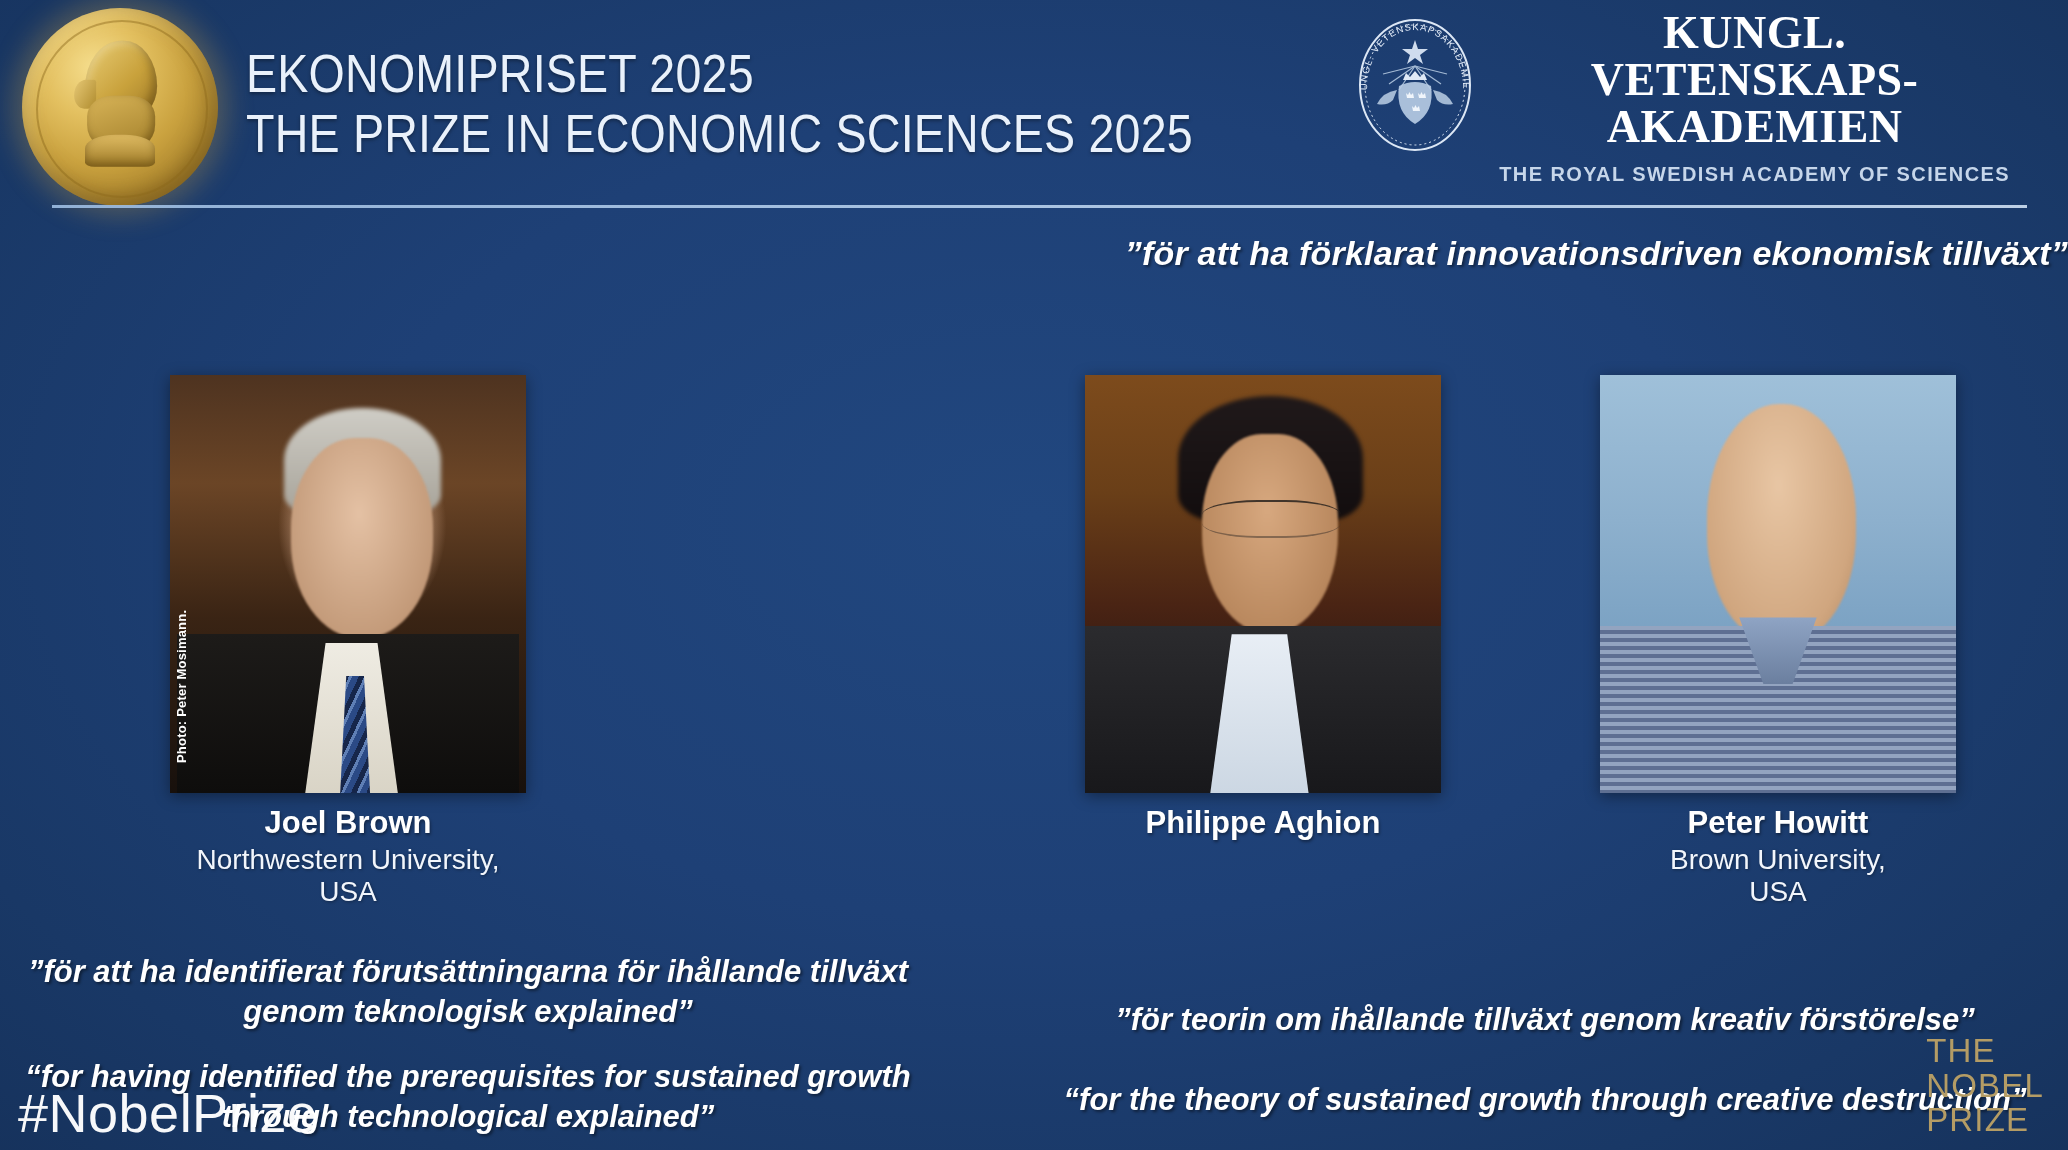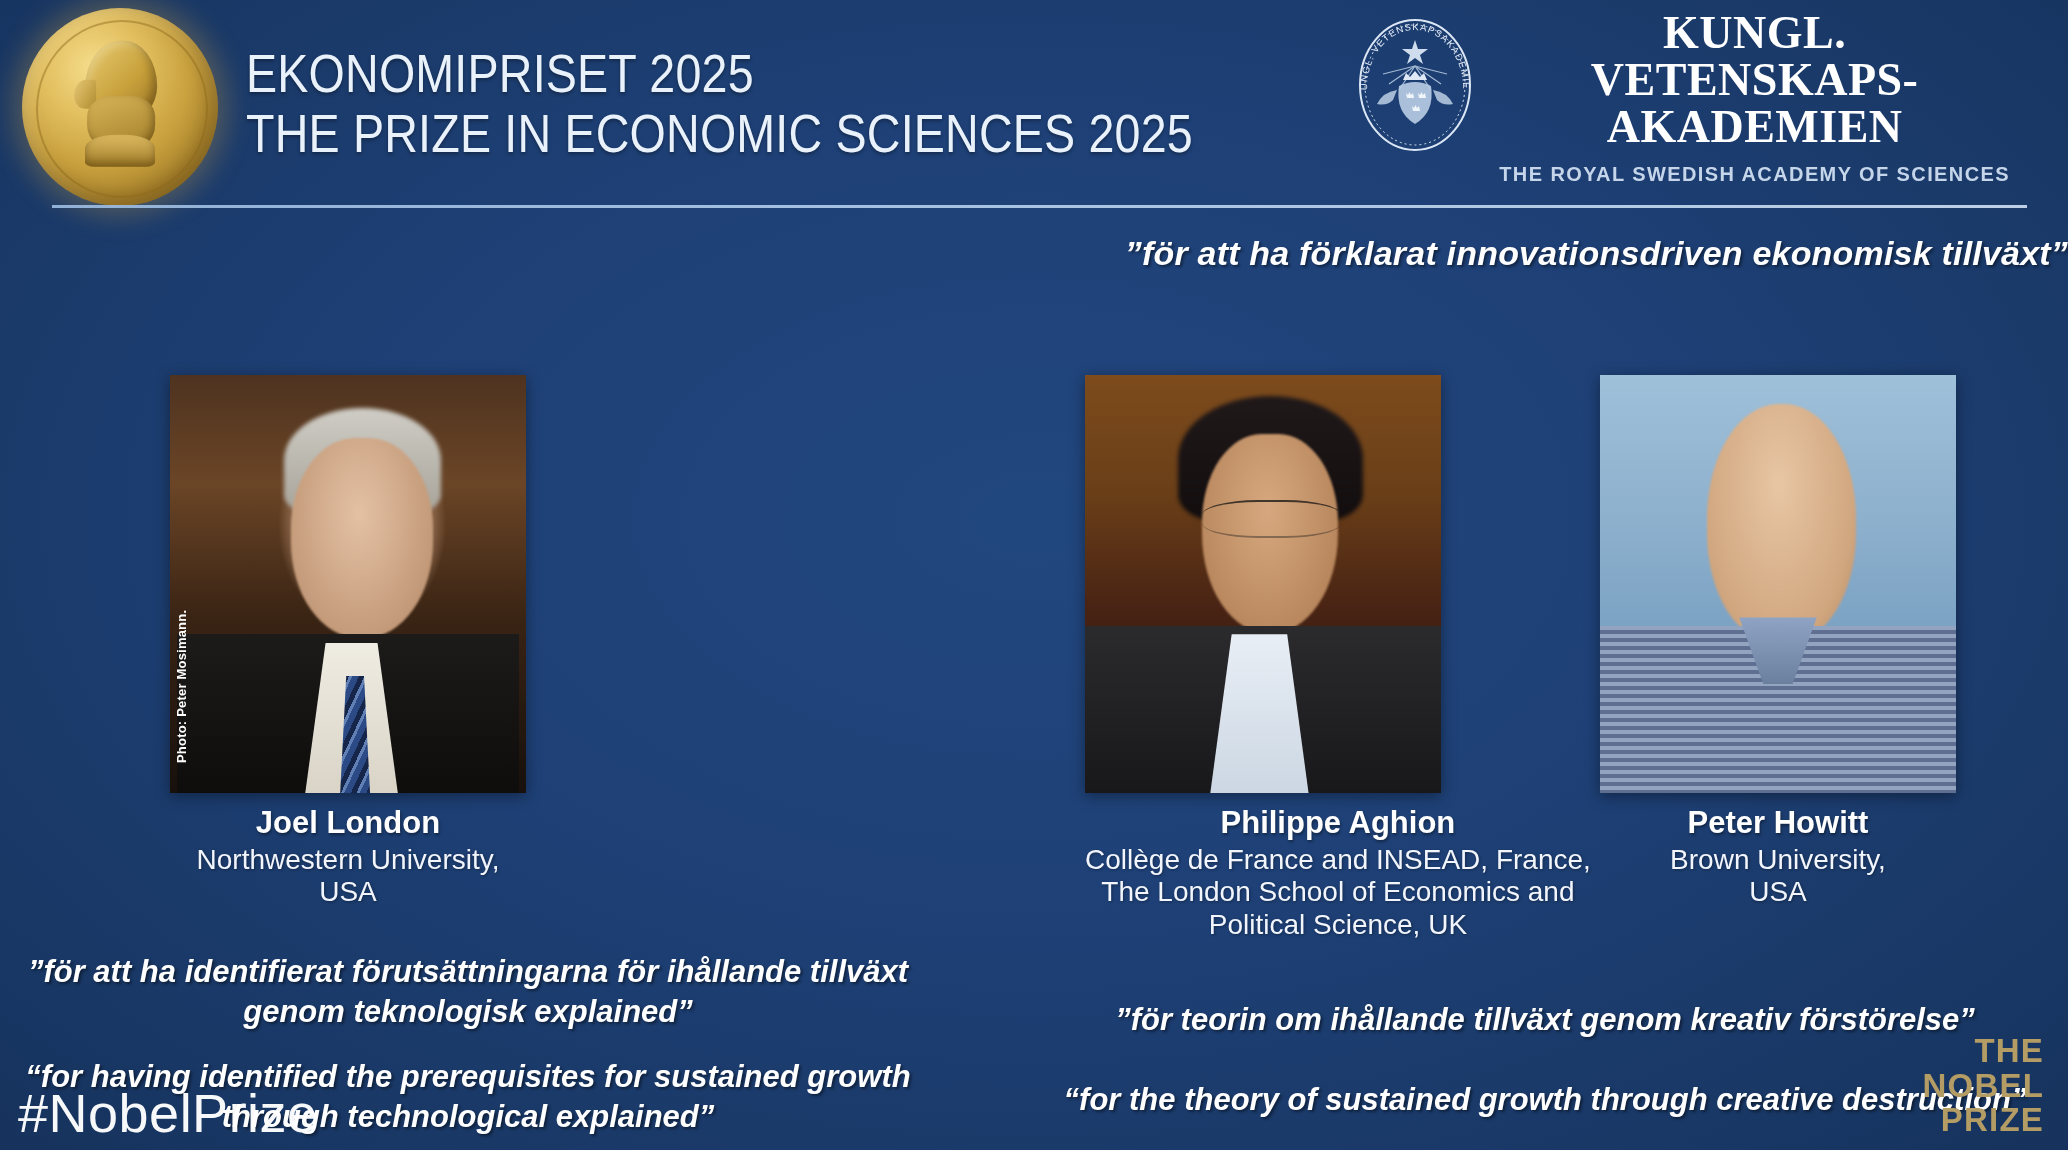--- a/index.html
+++ b/index.html
@@ -336,26 +336,25 @@
     font-size: 54px;
     font-weight: 300;
     color: #ffffff;
     letter-spacing: .5px;
     opacity: .97;
   }
   .nobel-wm {
     position: absolute;
     right: 24px;
     bottom: 12px;
-    text-align: right;
     color: #b49c65;
     font-size: 33px;
     line-height: 1.05;
     letter-spacing: 1.2px;
-    font-weight: 700;
+    font-weight: 400;
   }
 </style>
 </head>
 <body>
 
 <div class="stage">
 
   <div class="header">
 
     <div class="medal">
@@ -422,41 +421,36 @@
 
   <div class="laureate p1">
     <div class="photo-frame">
       <div class="f-hair"></div>
       <div class="f-face"></div>
       <div class="f-suit"></div>
       <div class="f-shirt"></div>
       <div class="f-tie"></div>
       <div class="photo-credit" style="left:4px; top:388px;">Photo: Peter Mosimann.</div>
     </div>
-    <div class="name">Joel London</div>
+    <div class="name">Joel Brown</div>
     <div class="affil">
       <div>Northwestern University,</div>
       <div>USA</div>
     </div>
   </div>
 
   <div class="laureate p2">
     <div class="photo-frame">
       <div class="f-hair"></div>
       <div class="f-face"></div>
       <div class="f-glass"></div>
       <div class="f-suit"></div>
       <div class="f-shirt"></div>
     </div>
     <div class="name">Philippe Aghion</div>
-    <div class="affil">
-      <div>Collège de France and INSEAD, France,</div>
-      <div>The London School of Economics and</div>
-      <div>Political Science, UK</div>
-    </div>
   </div>
 
   <div class="laureate p3">
     <div class="photo-frame">
       <div class="f-face"></div>
       <div class="f-shirt"></div>
       <div class="f-collar"></div>
     </div>
     <div class="name">Peter Howitt</div>
     <div class="affil">

